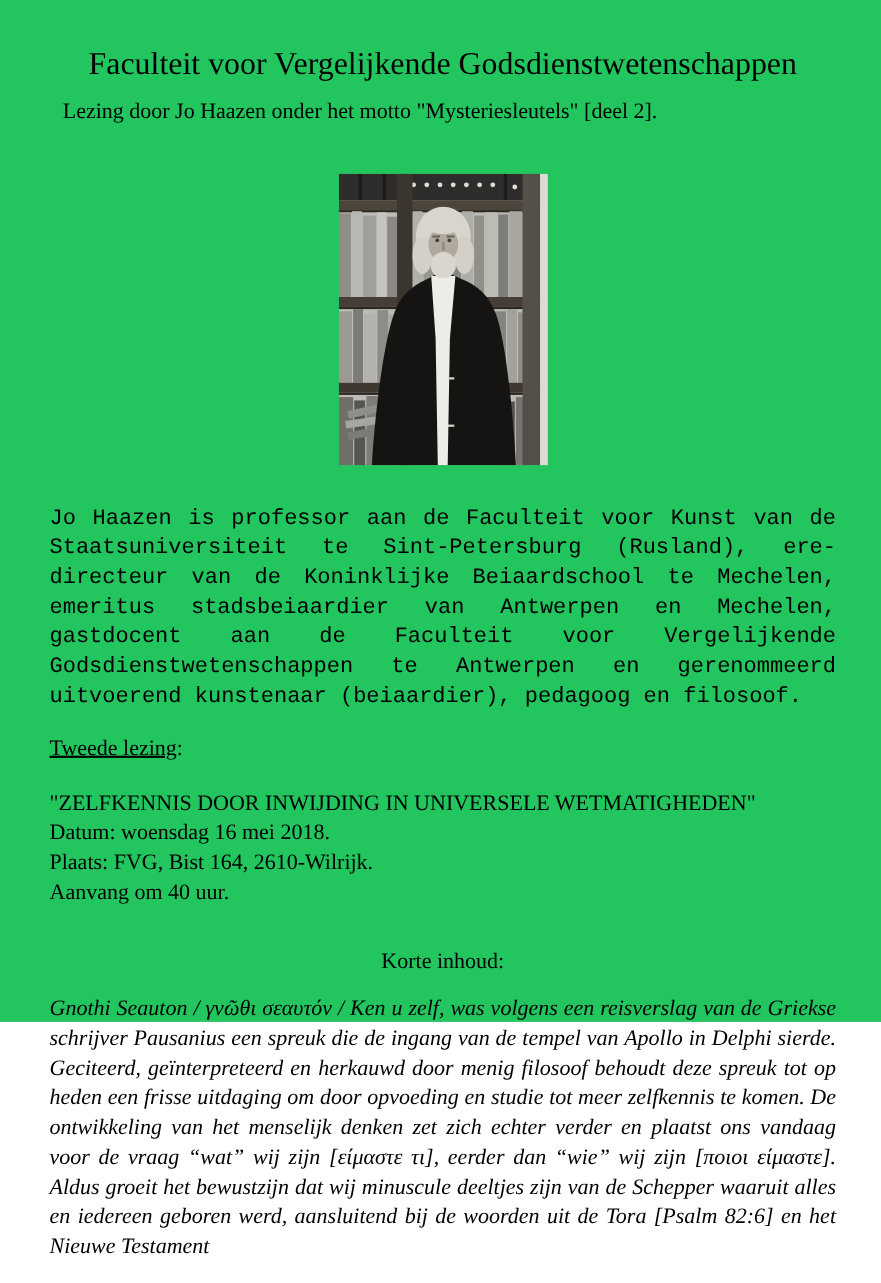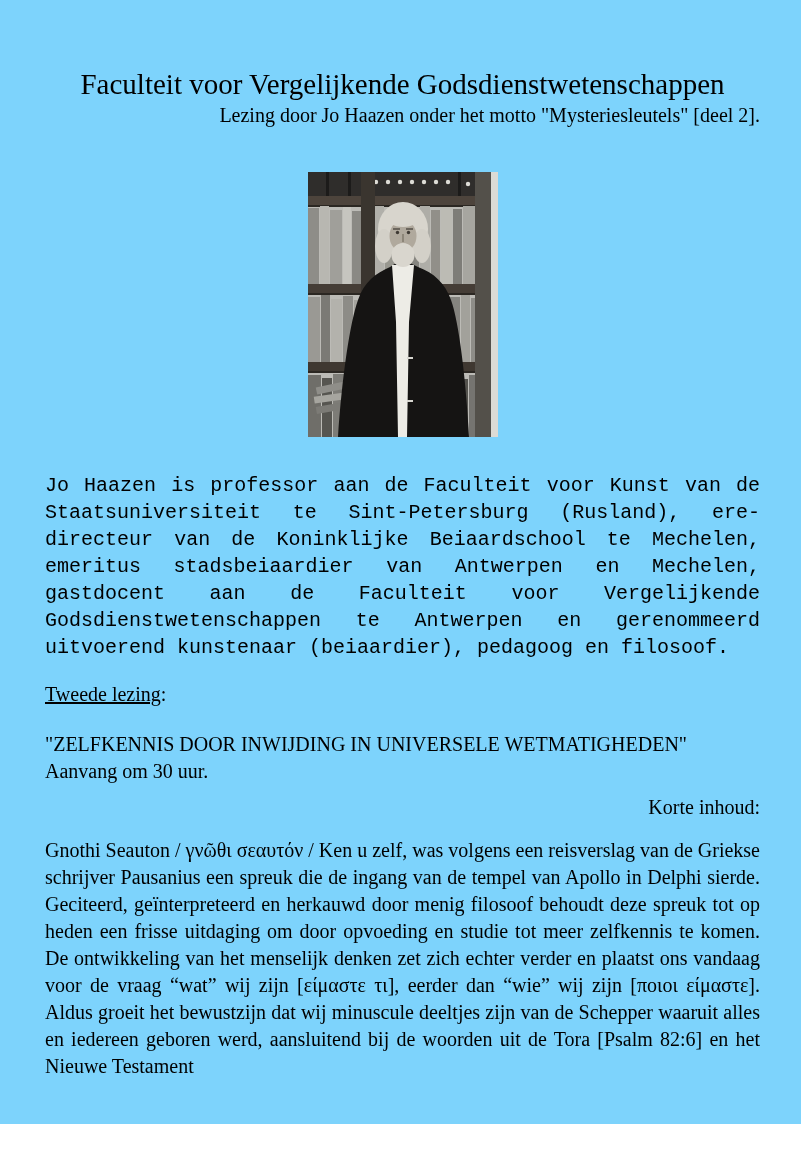--- a/index.html
+++ b/index.html
@@ -8,40 +8,40 @@
     background: #ffffff;
   }
   body {
     width: 801px;
     height: 1166px;
     overflow: hidden;
   }
   .page {
     box-sizing: border-box;
     width: 801px;
-    height: 1124px;
-    padding: 66px 41px 0 45px;
+    height: 929px;
+    padding: 40px 41px 0 45px;
     font-family: "Liberation Serif", "DejaVu Serif", serif;
     font-size: 20px;
     line-height: 27px;
     color: #000000;
-    background: #7dd3fc;
+    background: #22c55e;
   }
   .title {
     margin: 0;
     font-size: 29px;
     line-height: 36px;
     font-weight: 400;
     text-align: center;
     letter-spacing: 0;
   }
   .title span { display: block; }
   .subtitle {
-    margin: 0;
-    text-align: right;
+    margin: 12px;
+    text-align: left;
   }
   .photo-wrap {
     width: 190px;
     height: 265px;
     margin: 43px auto 0;
   }
   .photo-wrap svg { display: block; }
   .bio {
     margin: 35px 0 0;
     text-align: justify;
@@ -49,26 +49,27 @@
   }
   .tweede {
     margin: 20px 0 0;
   }
   .tweede .u { text-decoration: underline; }
   .lecture {
     margin: 23px 0 0;
   }
   .lecture p { margin: 0; }
   .korte {
-    margin: 9px 0 0;
-    text-align: right;
+    margin: 36px 0 0;
+    text-align: center;
   }
   .summary {
     margin: 16px 0 0;
     text-align: justify;
+    font-style: italic;
   }
 </style>
 </head>
 <body>
 
 <div class="page">
 
   <h1 class="title">
     <span>Faculteit voor Vergelijkende Godsdienstwetenschappen</span>
   </h1>
@@ -186,20 +187,22 @@
       <rect x="183" y="0" width="7" height="265" fill="#dcdbd5"></rect>
     </svg>
   </div>
 
   <p class="bio">Jo Haazen is professor aan de Faculteit voor Kunst van de Staatsuniversiteit te Sint-Petersburg (Rusland), ere-directeur van de Koninklijke Beiaardschool te Mechelen, emeritus stadsbeiaardier van Antwerpen en Mechelen, gastdocent aan de Faculteit voor Vergelijkende Godsdienstwetenschappen te Antwerpen en gerenommeerd uitvoerend kunstenaar (beiaardier), pedagoog en filosoof.</p>
 
   <p class="tweede"><span class="u">Tweede lezing</span><span>:</span></p>
 
   <div class="lecture">
     <p>"ZELFKENNIS DOOR INWIJDING IN UNIVERSELE WETMATIGHEDEN"</p>
-    <p>Aanvang om 30 uur.</p>
+    <p>Datum: woensdag 16 mei 2018.</p>
+    <p>Plaats: FVG, Bist 164, 2610-Wilrijk.</p>
+    <p>Aanvang om 40 uur.</p>
   </div>
 
   <p class="korte">Korte inhoud:</p>
 
   <p class="summary">Gnothi Seauton / γνῶθι σεαυτόν / Ken u zelf, was volgens een reisverslag van de Griekse schrijver Pausanius een spreuk die de ingang van de tempel van Apollo in Delphi sierde. Geciteerd, geïnterpreteerd en herkauwd door menig filosoof behoudt deze spreuk tot op heden een frisse uitdaging om door opvoeding en studie tot meer zelfkennis te komen. De ontwikkeling van het menselijk denken zet zich echter verder en plaatst ons vandaag voor de vraag “wat” wij zijn [είμαστε τι], eerder dan “wie” wij zijn [ποιοι είμαστε]. Aldus groeit het bewustzijn dat wij minuscule deeltjes zijn van de Schepper waaruit alles en iedereen geboren werd, aansluitend bij de woorden uit de Tora [Psalm 82:6] en het Nieuwe Testament</p>
 
 </div>
 
 </body></html>

